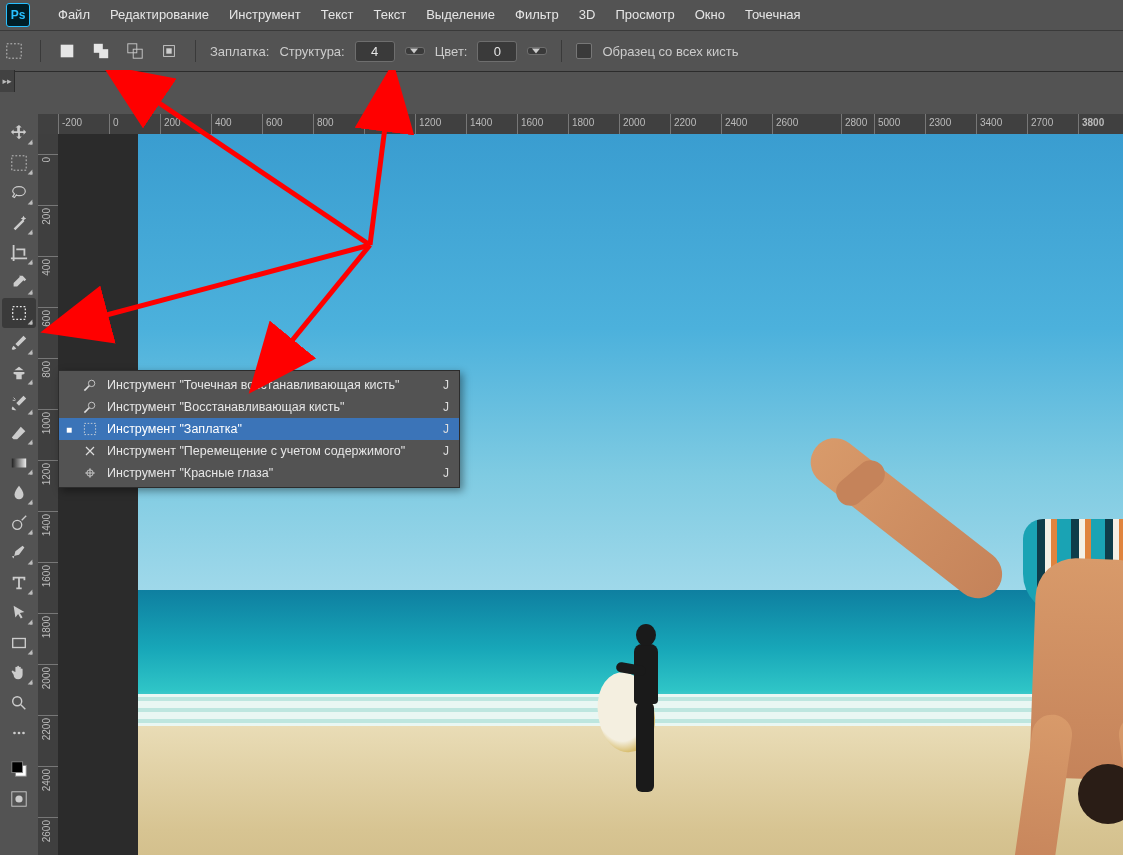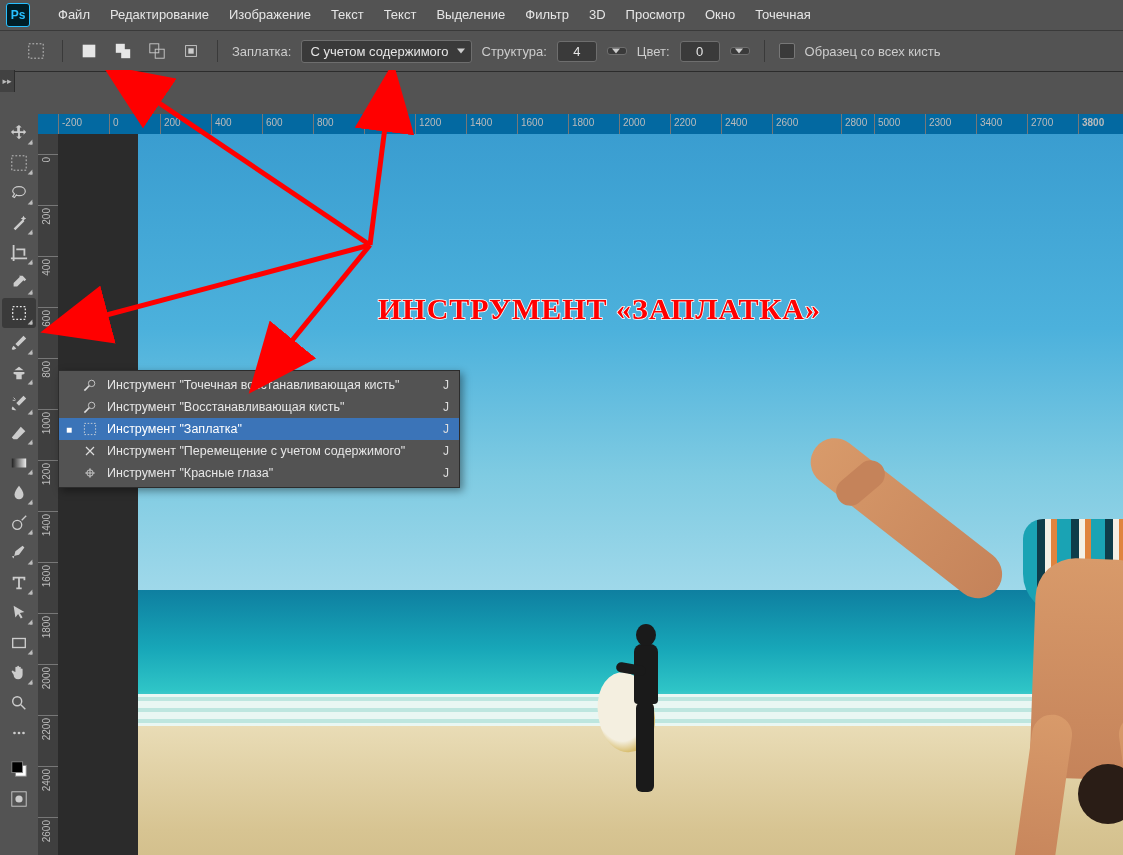--- a/index.html
+++ b/index.html
@@ -1,21 +1,21 @@
 <!DOCTYPE html>
 <html><head>
 <meta charset="utf-8">
 <style>
   html,body{margin:0;padding:0;width:1123px;height:855px;overflow:hidden;background:#535353;font-family:"Segoe UI",Tahoma,sans-serif;color:#e6e6e6;font-size:13px;}
   
   .menubar{display:flex;align-items:center;height:30px;background:#535353;padding:0 6px;border-bottom:1px solid #3a3a3a;}
   .ps-logo{width:22px;height:22px;background:#001d26;color:#28c0ff;font-weight:700;font-size:12px;display:flex;align-items:center;justify-content:center;border:1px solid #28c0ff;border-radius:3px;margin-right:18px;}
   .menubar .mi{padding:0 10px;line-height:30px;cursor:default;}
   
-  .optbar{display:flex;align-items:center;height:40px;background:#535353;border-bottom:1px solid #2c2c2c;padding:0 24px;gap:10px;}
+  .optbar{display:flex;align-items:center;height:40px;background:#535353;border-bottom:1px solid #2c2c2c;padding:0 2px;gap:10px;}
   .opt-swatch{width:24px;height:24px;display:flex;align-items:center;justify-content:center;}
   .svgicon{width:18px;height:18px;}
   .opt-sep{width:1px;height:22px;background:#3a3a3a;margin:0 4px;}
   .opt-label{color:#ccc;}
   .opt-select{background:#3a3a3a;border:1px solid #6e6e6e;border-radius:3px;padding:3px 22px 3px 8px;color:#e6e6e6;position:relative;display:flex;align-items:center;gap:4px;}
   .opt-select::after{content:"";position:absolute;right:6px;top:50%;width:0;height:0;border-left:4px solid transparent;border-right:4px solid transparent;border-top:5px solid #ccc;transform:translateY(-50%);}
   .opt-num{background:#3a3a3a;border:1px solid #6e6e6e;border-radius:3px;width:30px;text-align:center;padding:2px 4px;color:#e6e6e6;}
   .opt-check{width:14px;height:14px;border:1px solid #777;border-radius:2px;background:#3a3a3a;}
   
   .sidestrip{position:absolute;left:0;top:70px;width:14px;height:22px;background:#424242;color:#bbb;font-size:9px;display:flex;align-items:center;justify-content:center;border-right:1px solid #2c2c2c;}
@@ -23,21 +23,21 @@
   .doctab-row{position:absolute;left:30px;top:88px;height:26px;display:flex;align-items:flex-end;}
   .doctab{background:#3a3a3a;border:1px solid #2c2c2c;border-bottom:none;padding:5px 10px 5px 12px;display:flex;align-items:center;gap:8px;font-size:12px;color:#e6e6e6;border-radius:2px 2px 0 0;}
   .doctab .x{font-size:11px;color:#bbb;}
   
   .workspace{position:absolute;left:0;top:70px;right:0;bottom:0;}
   .toolbox{position:absolute;left:0;top:44px;width:38px;bottom:0;background:#535353;border-right:1px solid #2c2c2c;padding-top:4px;display:flex;flex-direction:column;align-items:center;gap:0;}
   .tool{width:34px;height:30px;display:flex;align-items:center;justify-content:center;position:relative;}
   .tool.active{background:#3a3a3a;border-radius:3px;}
   .tool .corner{position:absolute;right:2px;bottom:2px;width:0;height:0;border-left:4px solid transparent;border-top:4px solid transparent;border-bottom:4px solid #bbb;border-right:4px solid #bbb;transform:scale(0.6);}
   
-  .ruler-h{position:absolute;left:38px;top:44px;right:0;height:20px;background:#0369a1;border-bottom:1px solid #2c2c2c;overflow:hidden;font-size:10px;color:#bbb;}
+  .ruler-h{position:absolute;left:38px;top:44px;right:0;height:20px;background:#404040;border-bottom:1px solid #2c2c2c;overflow:hidden;font-size:10px;color:#bbb;}
   .ruler-h .tick{position:absolute;top:0;height:20px;border-left:1px solid #777;}
   .ruler-h .tick span{position:absolute;top:3px;left:3px;}
   .ruler-v{position:absolute;left:38px;top:64px;width:20px;bottom:0;background:#3f3f3f;border-right:1px solid #2c2c2c;overflow:hidden;font-size:10px;color:#bbb;}
   .ruler-v .tick{position:absolute;left:0;width:20px;border-top:1px solid #777;}
   .ruler-v .tick span{position:absolute;left:3px;top:2px;writing-mode:vertical-rl;transform:rotate(180deg);}
   
   .canvas-area{position:absolute;left:58px;top:64px;right:0;bottom:0;background:#2b2b2b;overflow:hidden;}
   .photo{position:absolute;left:80px;top:0;width:1100px;height:800px;}
   
   .sky{position:absolute;inset:0;height:61%;background:linear-gradient(#3a9dd0 0%,#4cb1dc 40%,#7fcbe2 70%,#a8dcec 100%);}
@@ -72,21 +72,21 @@
   .anno-text{position:absolute;left:378px;top:222px;font-family:"Comic Sans MS","Segoe Script",cursive;font-weight:700;font-size:30px;letter-spacing:1px;color:#ff0000;-webkit-text-stroke:1.5px #fff;paint-order:stroke fill;white-space:nowrap;}
   .arrows{position:absolute;left:0;top:0;pointer-events:none;}
 </style>
 </head>
 <body>
 
 <div class="menubar">
   <div class="ps-logo">Ps</div>
   <div class="mi">Файл</div>
   <div class="mi">Редактирование</div>
-  <div class="mi">Изображение</div>
+  <div class="mi">Инструмент</div>
   <div class="mi">Текст</div>
   <div class="mi">Текст</div>
   <div class="mi">Выделение</div>
   <div class="mi">Фильтр</div>
   <div class="mi">3D</div>
   <div class="mi">Просмотр</div>
   <div class="mi">Окно</div>
   <div class="mi">Точечная</div>
 </div>
 
@@ -115,23 +115,20 @@
       </svg>
     </div>
   <div class="opt-swatch">
       <svg class="svgicon" viewBox="0 0 20 20">
         <rect x="4" y="4" width="12" height="12" fill="none" stroke="#ccc"></rect>
         <rect x="7" y="7" width="6" height="6" fill="#ccc"></rect>
       </svg>
     </div>
   <div class="opt-sep"></div>
   <span class="opt-label">Заплатка:</span>
-  <div class="opt-select">
-      <span>С учетом содержимого</span>
-    </div>
   <span class="opt-label">Структура:</span>
   <div class="opt-num">4</div>
   <div class="opt-select" style="padding:3px 14px 3px 4px;"></div>
   <span class="opt-label">Цвет:</span>
   <div class="opt-num">0</div>
   <div class="opt-select" style="padding:3px 14px 3px 4px;"></div>
   <div class="opt-sep"></div>
   <div class="opt-check"></div>
   <span class="opt-label">Образец со всех кисть</span>
 </div>
@@ -494,15 +491,14 @@
     <defs>
       <marker id="ah" markerWidth="14" markerHeight="12" refX="12" refY="6" orient="auto">
         <path d="M0 0L14 6L0 12z" fill="#ff0000"></path>
       </marker>
     </defs>
     <line x1="370" y1="175" x2="50" y2="260" stroke="#ff0000" stroke-width="5" marker-end="url(#ah)"></line>
     <line x1="370" y1="175" x2="110" y2="0" stroke="#ff0000" stroke-width="5" marker-end="url(#ah)"></line>
     <line x1="370" y1="175" x2="392" y2="2" stroke="#ff0000" stroke-width="5" marker-end="url(#ah)"></line>
     <line x1="370" y1="175" x2="255" y2="316" stroke="#ff0000" stroke-width="5" marker-end="url(#ah)"></line>
   </svg>
-  <div class="anno-text">ИНСТРУМЕНТ «ЗАПЛАТКА»</div>
 
 </div>
 
 </body></html>

